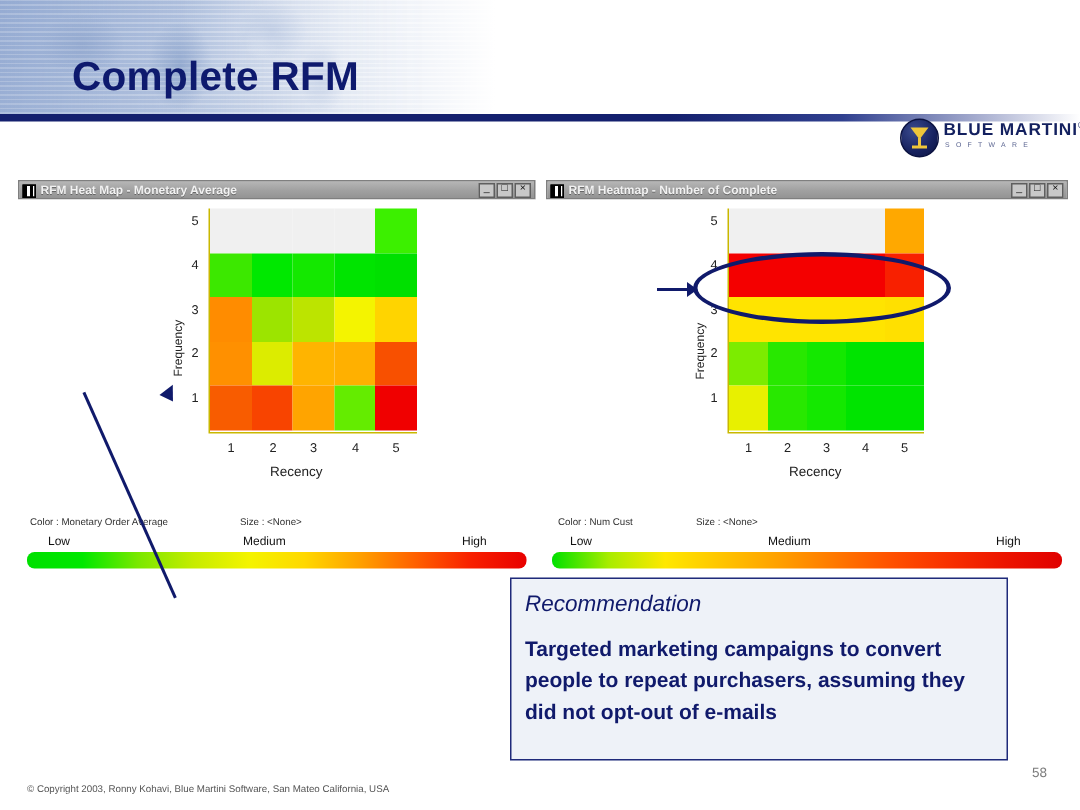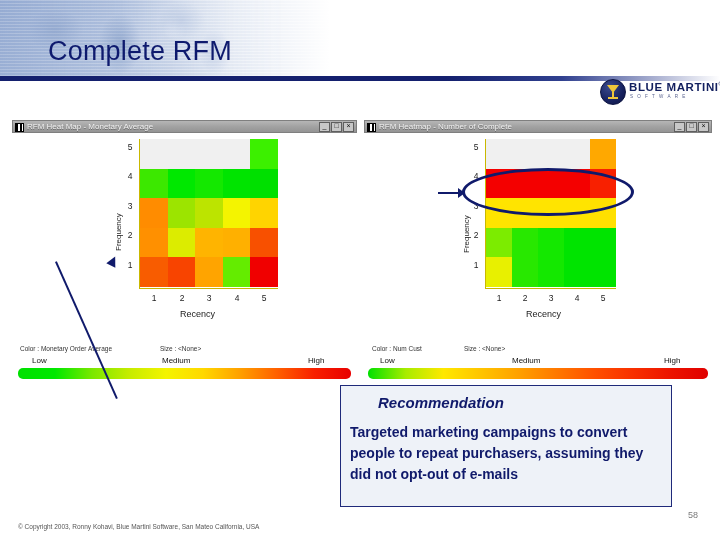--- a/index.html
+++ b/index.html
@@ -42,21 +42,21 @@
       radial-gradient(ellipse 30px 42px at 120px 44px, #6f8cbd 0%, rgba(111,140,189,0) 72%),
       radial-gradient(ellipse 34px 26px at 182px 20px, #93a9d0 0%, rgba(147,169,208,0) 70%),
       radial-gradient(ellipse 22px 32px at 215px 52px, #8099c8 0%, rgba(128,153,200,0) 72%),
       radial-gradient(circle 16px at 175px 28px, rgba(230,236,246,.85) 0%, rgba(230,236,246,0) 75%),
       linear-gradient(to right, rgba(140,163,205,.9), rgba(140,163,205,0) 100%);
     -webkit-mask-image: linear-gradient(to right, #000 0%, #000 40%, rgba(0,0,0,0) 100%);
             mask-image: linear-gradient(to right, #000 0%, #000 40%, rgba(0,0,0,0) 100%);
   }
   .header-title {
     position: absolute; left: 48px; top: 36px;
-    font-size: 27px; font-weight: normal;
+    font-size: 27px; font-weight: bold;
     color: #0e1a6e;
     letter-spacing: .2px;
     white-space: nowrap;
   }
   .header-rule {
     position: absolute; left: 0; top: 76px;
     width: 720px; height: 5px;
     background: linear-gradient(to right, #14206e 0%, #14206e 62%, #30408f 78%, #ffffff 100%);
   }
 
@@ -108,21 +108,21 @@
     position: absolute; left: 2px; top: 1.5px;
     width: 9px; height: 9px;
     background:
       linear-gradient(to right, #000 0 2px, #fff 2px 4px, #000 4px 6px, #fff 6px 9px),
       #000;
     border: 1px solid #000;
     box-sizing: border-box;
   }
   .tb-title {
     position: absolute; left: 14px; top: 1px;
-    font-size: 8px; font-weight: normal; color: #f2f2f2;
+    font-size: 8px; font-weight: bold; color: #f2f2f2;
     white-space: nowrap;
     text-shadow: 0 1px 0 rgba(0,0,0,.35);
   }
   .tb-buttons { position: absolute; right: 2px; top: 1px; display: flex; gap: 1px; }
   .tb-btn {
     width: 11px; height: 10px;
     background: #c8c8c8;
     border: 1px solid #5f5f5f;
     box-sizing: border-box;
     position: relative;
@@ -164,21 +164,21 @@
     background: #eef2f8;
     border: 1px solid #1f2a7a;
     box-sizing: border-box;
     color: #101a6b;
     font-weight: bold;
     font-size: 12px;
     line-height: 16px;
     padding: 5px 7px;
   }
   .callout.rec { background: #eef2f8; font-size: 14px; line-height: 21px; padding: 6px 9px; }
-  .rec-title { font-style: italic; font-weight: bold; font-size: 15px; margin-bottom: 9px; margin-left: 28px; }
+  .rec-title { font-style: italic; font-weight: normal; font-size: 15px; margin-bottom: 9px; }
 
   
   .ellipse {
     position: absolute;
     border: 3px solid #101a6b;
     border-radius: 50%;
     box-sizing: border-box;
   }
   .conn { position: absolute; background: #101a6b; }
   .arrowhead { position: absolute; width: 0; height: 0; }

